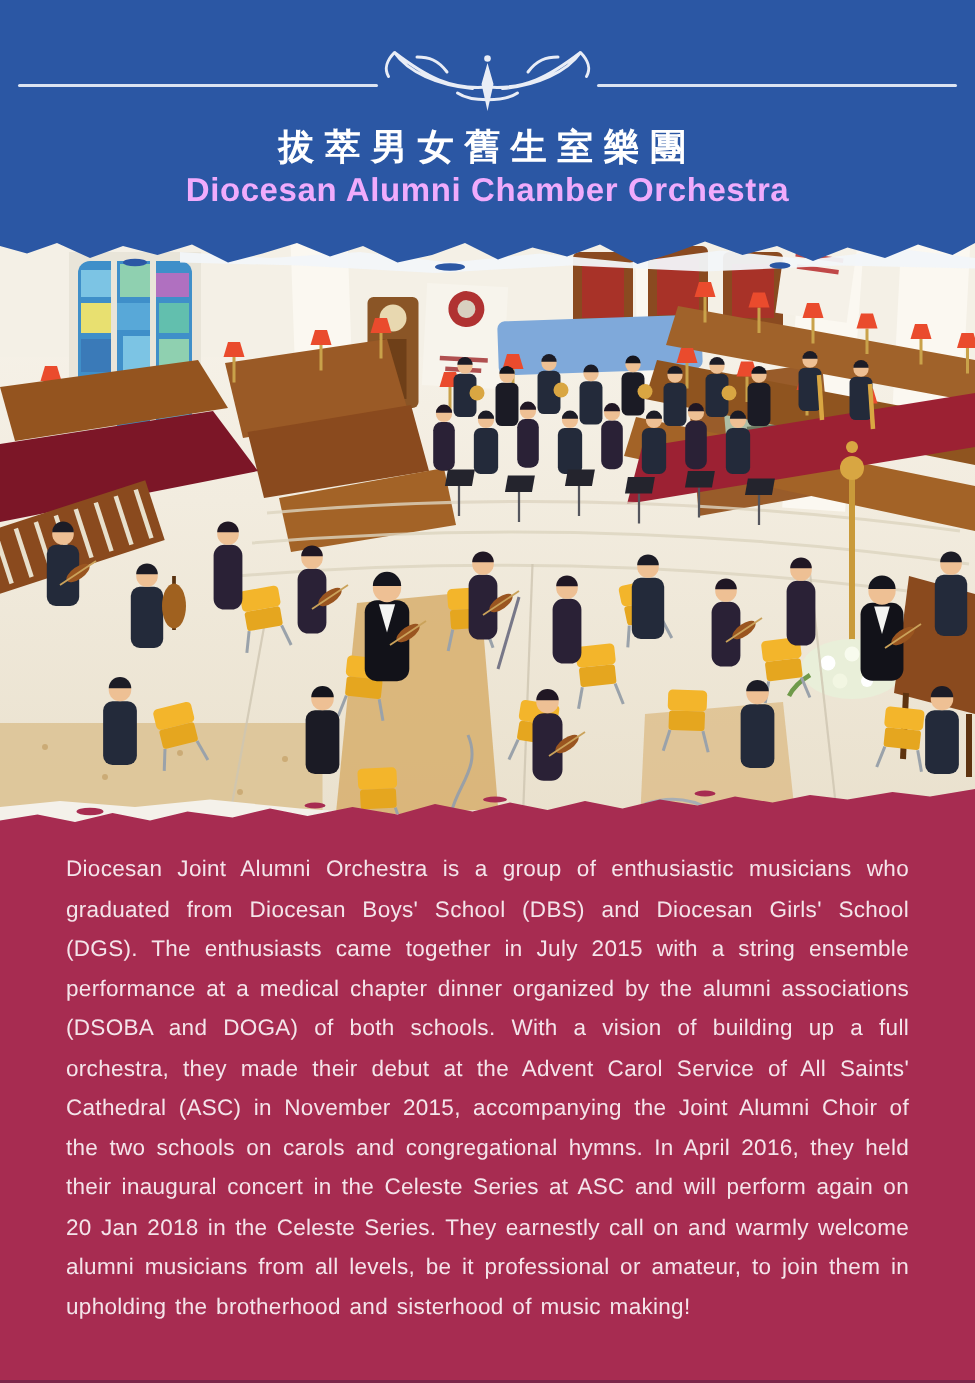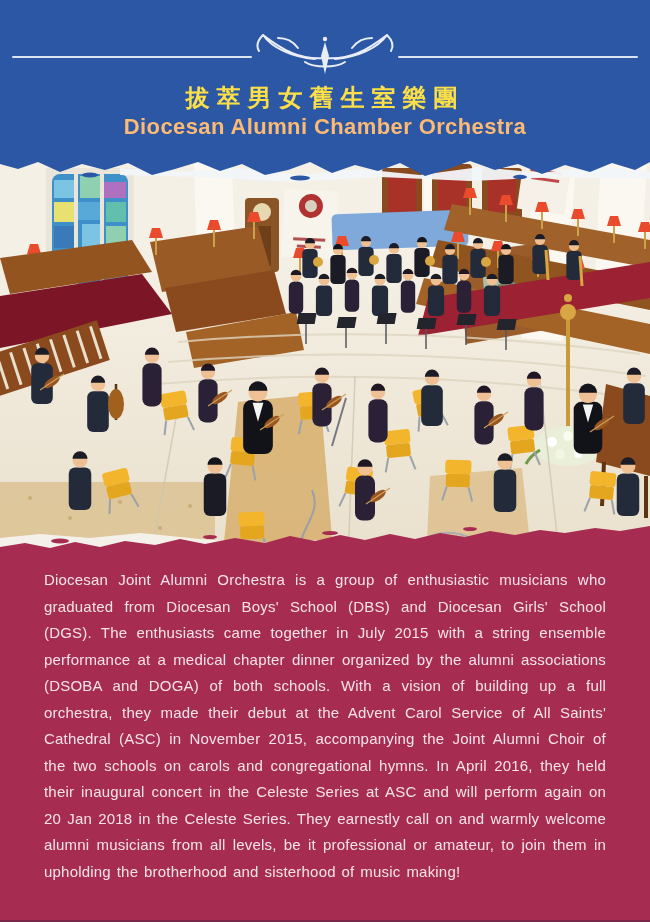--- a/index.html
+++ b/index.html
@@ -9,25 +9,25 @@
     font-family:"Liberation Sans",sans-serif;
   }
   
   .header{position:absolute;top:0;left:0;width:650px;height:150px;background:#2b57a4;z-index:3;}
   .flourish{position:absolute;top:18px;left:0;width:650px;height:66px;z-index:4;}
   .rule{position:absolute;top:56px;height:2px;background:rgba(235,240,248,.92);z-index:4;border-radius:1px;}
   .rule.left{left:12px;width:240px;}
   .rule.right{right:12px;width:240px;}
   .title-zh{
     position:absolute;top:82px;left:0;width:650px;text-align:center;z-index:4;
-    color:#fde047;font-size:24px;font-weight:bold;letter-spacing:7px;
+    color:#ffffff;font-size:24px;font-weight:bold;letter-spacing:7px;
   }
   .title-en{
     position:absolute;top:114px;left:0;width:650px;text-align:center;z-index:4;
-    color:#fdba74;font-size:22px;font-weight:bold;letter-spacing:.4px;
+    color:#f0abfc;font-size:22px;font-weight:bold;letter-spacing:.4px;
   }
   .torn-top{position:absolute;top:148px;left:0;width:650px;height:36px;z-index:3;}
   
   .photo{position:absolute;top:146px;left:0;width:650px;height:416px;z-index:1;}
   
   .torn-bottom{position:absolute;top:522px;left:0;width:650px;height:42px;z-index:2;}
   .panel{position:absolute;top:560px;left:0;width:650px;height:362px;background:#a72c51;z-index:2;}
   .panel-text{
     position:absolute;top:552px;left:44px;width:562px;z-index:3;
     color:#f4e4ea;font-size:15px;line-height:26.5px;text-align:justify;

